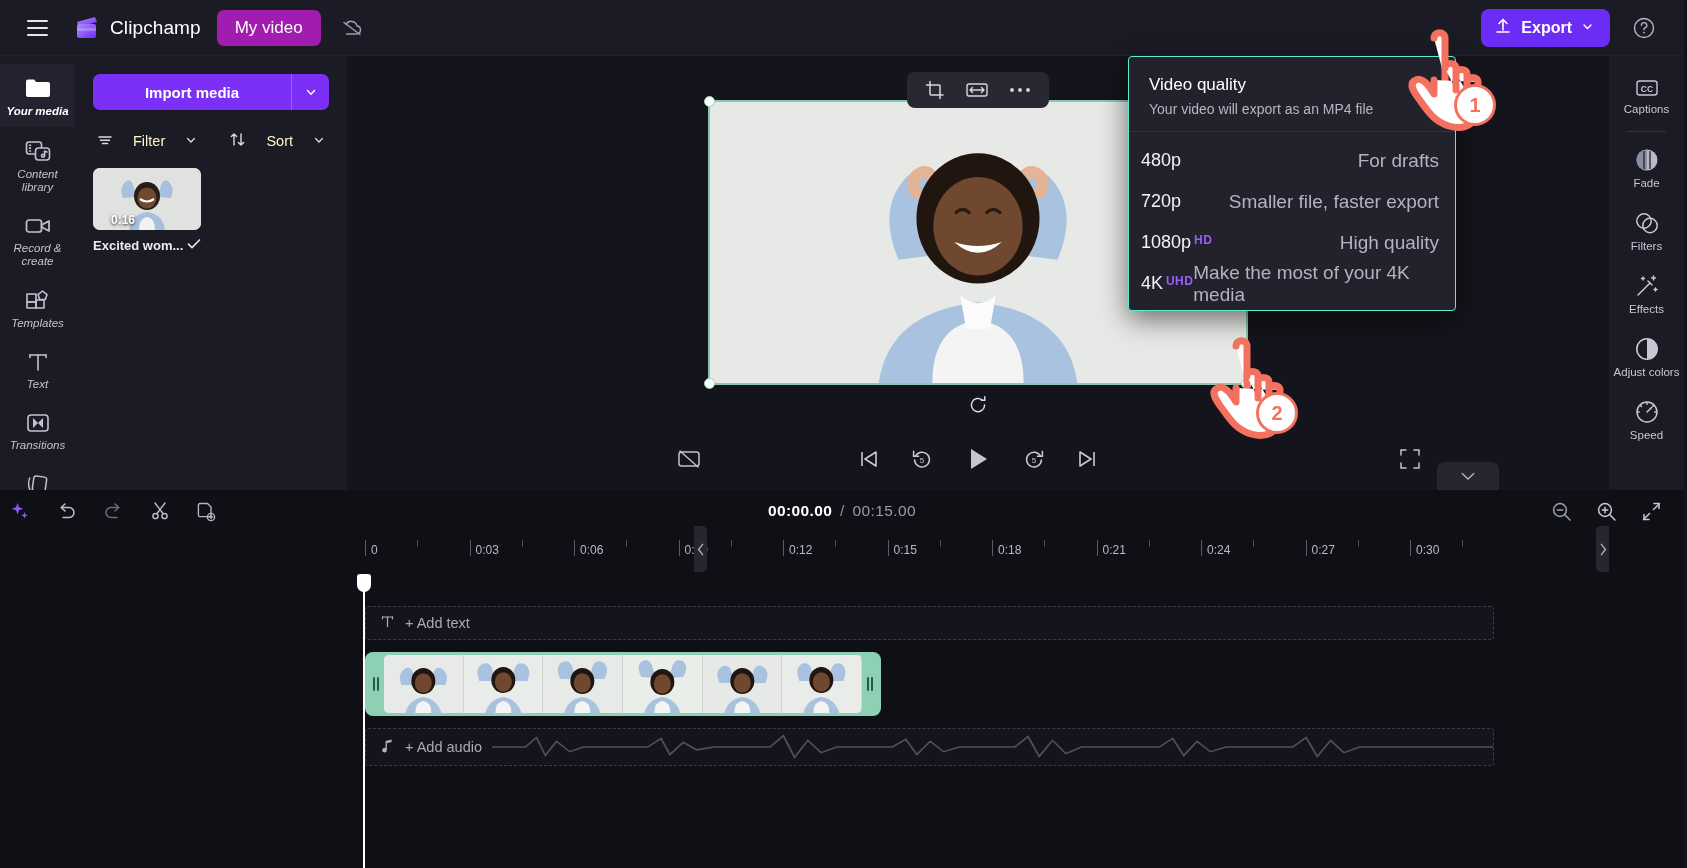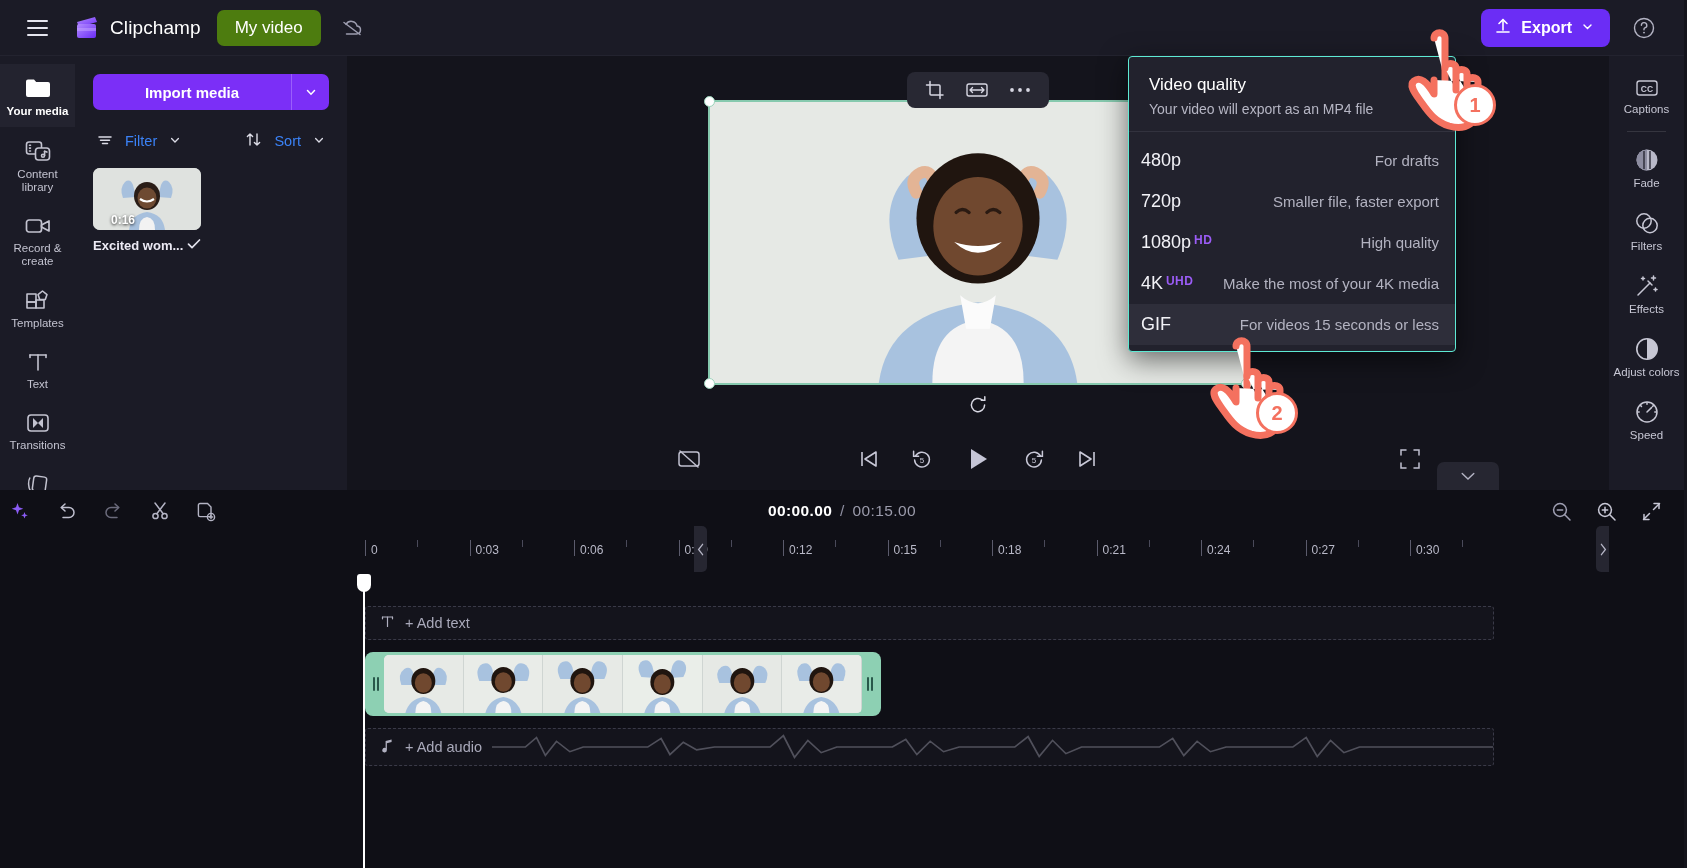--- a/index.html
+++ b/index.html
@@ -20,41 +20,42 @@
     padding: 0 14px 0 20px;
     position: relative; z-index: 30;
     border-bottom: 1px solid #23232f;
   }
   .hamburger { width: 34px; height: 34px; display:flex; flex-direction:column; justify-content:center; align-items:center; gap:5px; cursor:pointer; margin-right: 20px;}
   .hamburger span { display:block; width: 21px; height: 2px; background:#e5e5ee; border-radius:2px;}
   .brand { display:flex; align-items:center; gap:10px; margin-right: 16px;}
   .brand-logo { width: 26px; height: 24px; position: relative; }
   .brand-name { font-size: 19px; color:#fff; font-weight:400; letter-spacing:.1px;}
   .proj-title {
-    background:#4d7c0f; border-radius:7px; padding: 8px 18px;
+    background:#a21caf; border-radius:7px; padding: 8px 18px;
     font-size: 17px; color:#fff; cursor:pointer; margin-right: 14px;
   }
   .cloudoff { width: 34px; height: 30px; display:flex; align-items:center; justify-content:center; cursor:pointer;}
   .topbar-spacer { flex: 1 1 auto; }
   .export-btn {
     background:#6b2df5; border-radius: 8px; height: 38px;
     display:flex; align-items:center; gap:9px; padding: 0 16px 0 13px;
     cursor:pointer; color:#fff; font-size:16px; font-weight:700;
     margin-right: 18px;
   }
   .help-btn { width:32px; height:32px; display:flex;align-items:center;justify-content:center; cursor:pointer; margin-right:10px;}
 
   
   .body { flex: 1 1 auto; display: flex; min-height: 0; position: relative; }
 
   
   .rail {
     width: 75px; flex: 0 0 75px; background:#1b1b26;
     display:flex; flex-direction:column; align-items:stretch;
     padding-top: 8px;
+    font-style: italic;
   }
   .rail-item {
     display:flex; flex-direction:column; align-items:center; justify-content:flex-start;
     padding: 11px 2px 9px; cursor:pointer; color:#c3c3d0;
   }
   .rail-item.active { background:#23232f; color:#fff; }
   .rail-label { font-size: 11.5px; line-height: 13px; text-align:center; }
   .rail-item.active .rail-label { color:#fff; font-weight:700; }
 
   
@@ -66,21 +67,21 @@
   .import-btn {
     flex:1; background:#7b2ff7; color:#fff; border-radius: 7px 0 0 7px;
     display:flex;align-items:center;justify-content:center; font-size:15px; font-weight:700; cursor:pointer;
   }
   .import-caret {
     width: 38px; background:#7b2ff7; border-radius: 0 7px 7px 0; cursor:pointer;
     display:flex;align-items:center;justify-content:center;
     border-left:1px solid #9a5ffb;
   }
   .fs-row { display:flex; align-items:center; justify-content:space-between; margin-bottom: 18px; padding: 0 4px;}
-  .fs-btn { display:flex; align-items:center; gap:12px; cursor:pointer; color:#3b82f6; font-size:14.5px;justify-content:flex-end;}
+  .fs-btn { display:flex; align-items:center; gap:20px; cursor:pointer; color:#fef9c3; font-size:14.5px;justify-content:flex-end;}
   .thumbs { display:flex; flex-wrap:wrap; gap: 10px; }
   .thumb-wrap { width: 108px; cursor:pointer; }
   .thumb {
     width: 108px; height: 62px; border-radius:7px; position:relative; overflow:hidden;
     background: linear-gradient(160deg,#dfe2df 0%,#cfd4d2 60%,#c3cacb 100%);
   }
   .thumb .dur {
     position:absolute; left:18px; bottom:3px; color:#fff; font-size:12px; font-weight:700;
     text-shadow: 0 1px 3px rgba(0,0,0,.85);
   }
@@ -191,21 +192,21 @@
   .dd-sub { font-size: 14px; color:#b6b6c4; }
   .dd-list { padding: 8px 0 6px; }
   .dd-item {
     height: 41px; display:flex; align-items:center; justify-content:space-between;
     padding: 0 16px 0 12px; cursor:pointer;
   }
   .dd-item.hover { background:#2e2e3a; }
   .dd-left { display:flex; align-items:flex-start; gap: 3px; }
   .dd-label { font-size: 18px; color:#f2f2f7; }
   .dd-badge { font-size: 12px; font-weight:700; color:#9b5cf6; letter-spacing:.4px; margin-top:1px;}
-  .dd-desc { font-size: 15px; color:#b2b2c0; }
+  .dd-desc { font-size: 19px; color:#b2b2c0; }
 
   
   .pointer { position:absolute; z-index: 60; }
   .badge {
     position:absolute; width: 42px; height: 42px; border-radius:50%;
     background:#fff; border: 3px solid #f4715f; color:#f4715f;
     font-size: 20px; font-weight:700; display:flex; align-items:center; justify-content:center;
   }
 </style>
 </head>
@@ -848,26 +849,20 @@
           </span>
           <span class="dd-desc">High quality</span>
         </div>
         <div class="dd-item">
           <span class="dd-left">
             <span class="dd-label">4K</span>
             <span class="dd-badge">UHD</span>
           </span>
           <span class="dd-desc">Make the most of your 4K media</span>
         </div>
-        <div class="dd-item hover">
-          <span class="dd-left">
-            <span class="dd-label">GIF</span>
-          </span>
-          <span class="dd-desc">For videos 15 seconds or less</span>
-        </div>
       </div>
   </div>
 
   <div class="pointer" style="left:1398px; top:22px;">
     <svg width="118" height="132" viewBox="0 0 118 132">
       <path d="M36 16c0-7 11-7 11 0v42" fill="#fff" stroke="#f4715f" stroke-width="7" stroke-linecap="round" stroke-linejoin="round"></path>
       <path d="M47 46c0-6 11-6 11 0v22M58 52c0-6 11-6 11 0v18M69 60c0-6 11-6 11 0v14
                M36 58v14c-7-12-14-18-20-13-5 4 0 11 5 18 8 11 14 22 30 27 18 5 29-4 29-20V60" fill="#fff" stroke="#f4715f" stroke-width="7" stroke-linecap="round" stroke-linejoin="round"></path>
     </svg>
     <span class="badge" style="left:56px; top:62px;">1</span>

